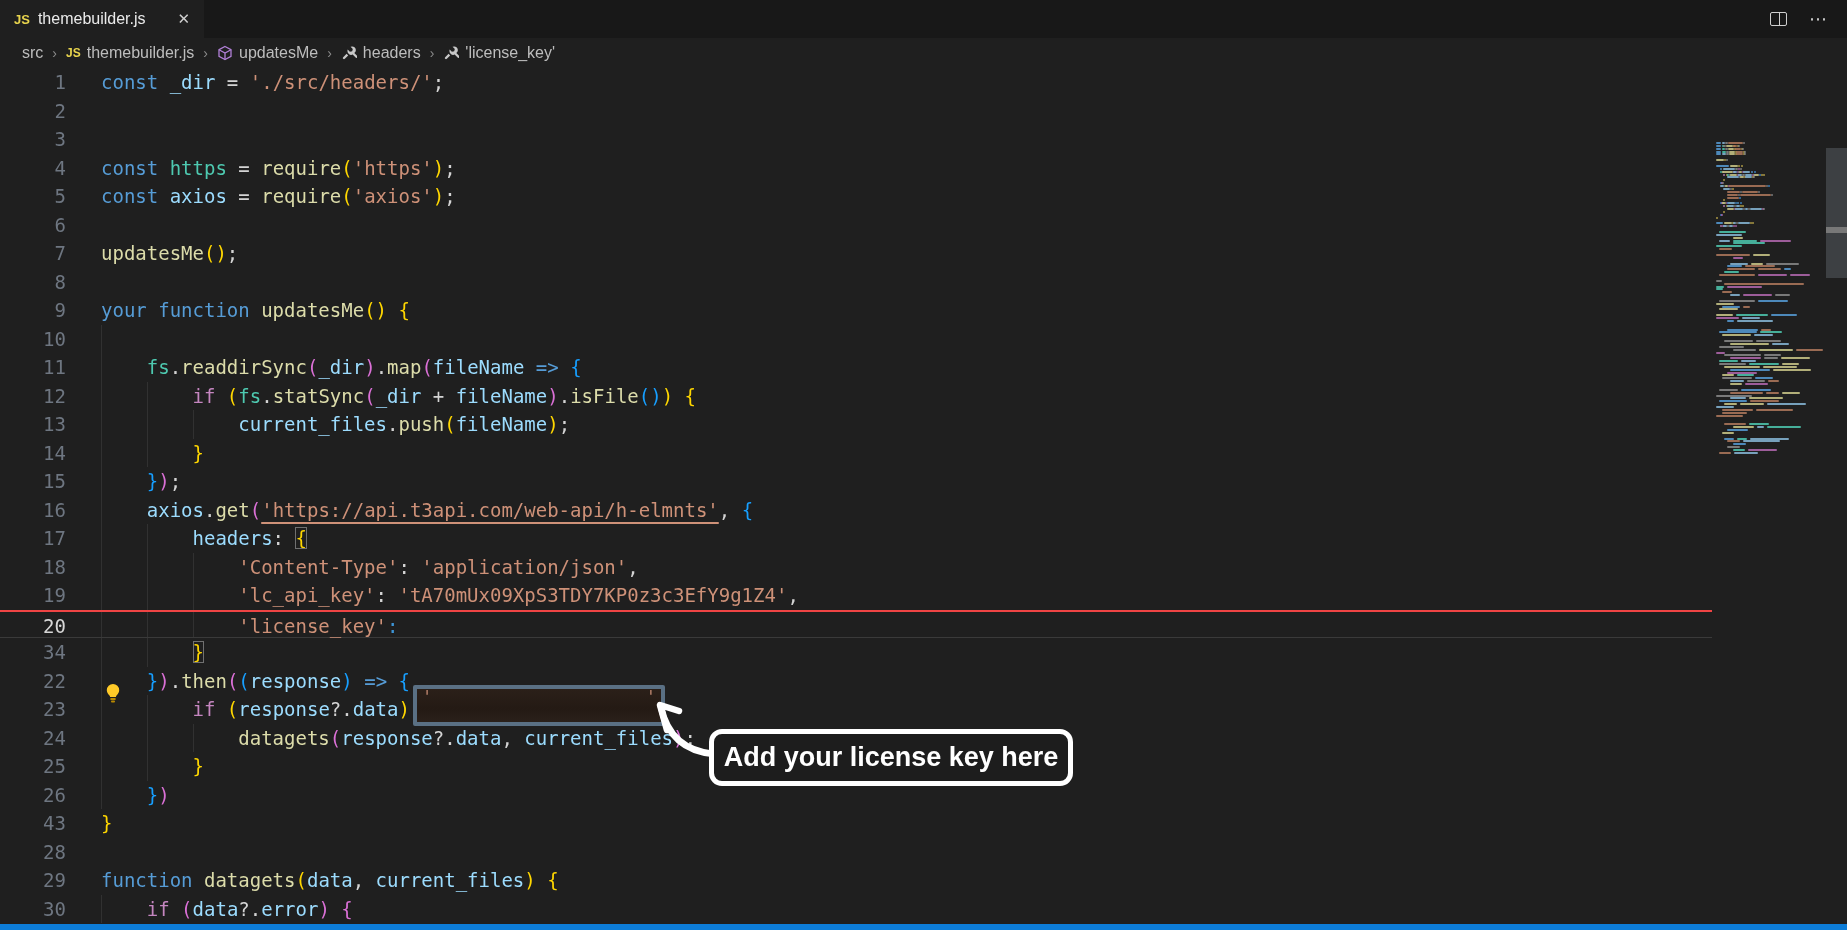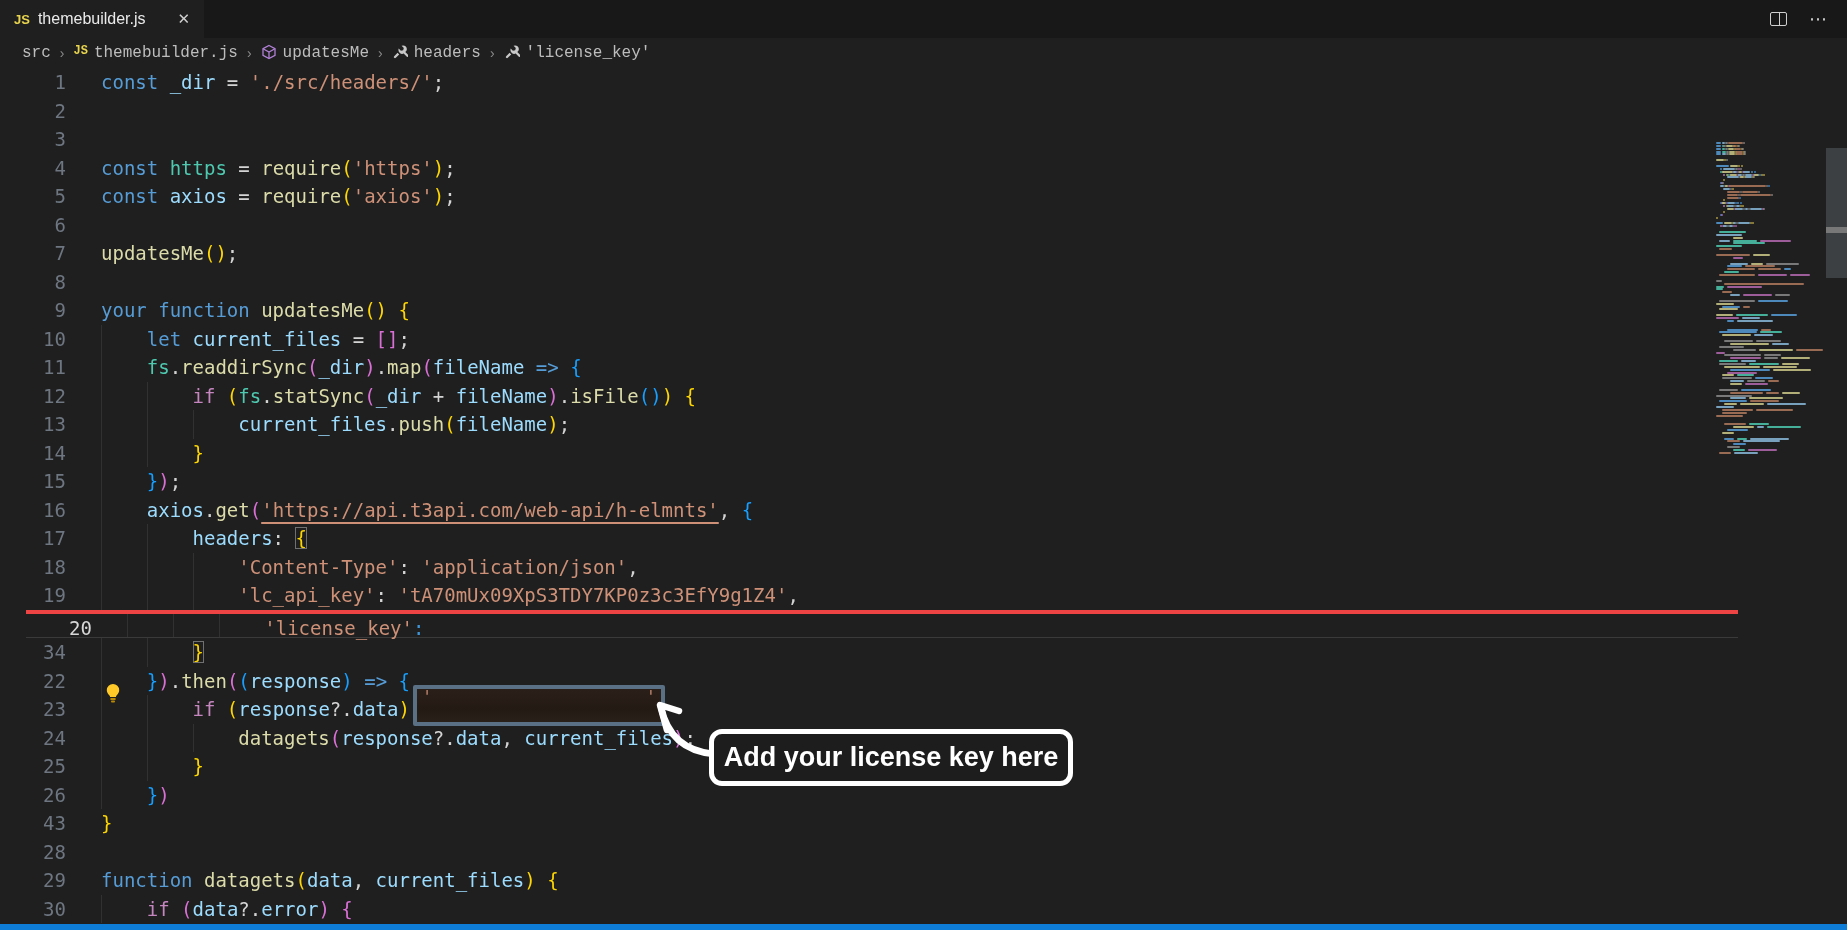--- a/index.html
+++ b/index.html
@@ -15,31 +15,31 @@
   .tab .tab-title { color:#eaeaea; font-size:16px; }
   .tab .close { color:#cfcfcf; font-size:15px; margin-left:auto; padding:2px 4px; }
   .editor-actions { position:absolute; right:18px; top:0; height:38px; display:flex; align-items:center; gap:22px; }
   .split-icon { width:17px; height:14px; border:1.6px solid #cfcfcf; border-radius:2px; position:relative; }
   .split-icon:after { content:""; position:absolute; left:50%; top:0; bottom:0; width:1.6px; background:#cfcfcf; }
   .more-icon { color:#cfcfcf; font-size:18px; letter-spacing:2px; line-height:14px; }
 
   
   .breadcrumb { position:absolute; left:0; top:38px; width:1847px; height:30px; background:#1f1f1f;
                 display:flex; align-items:center; padding-left:22px; color:#bdbdbd; font-size:16px; }
-  .crumb { display:flex; align-items:flex-start; gap:6px; cursor:pointer;font-family:Liberation Mono, monospace; }
+  .crumb { display:flex; align-items:center; gap:6px; cursor:pointer; }
   .crumb-sep { color:#8a8a8a; margin:0 9px; font-size:14px; }
   .bc-js { color:#e8d44d; font-weight:bold; font-size:12px; }
   .bc-icon svg { display:block; }
 
   
   .editor { position:absolute; left:0; top:68px; width:1847px; height:856px; background:#1f1f1f; }
   .rows { position:absolute; left:0; top:0; width:1712px; }
   .code-line { position:relative; width:1712px; height:28.53px; white-space:pre;
                font-family:"DejaVu Sans Mono", monospace; font-size:19px; line-height:28.53px; }
-  .code-line.current { border-top:4px solid #ef4444; border-bottom:1px solid #3a3a3a;margin-left:26px; }
+  .code-line.current { border-top:2px solid #ef4444; border-bottom:1px solid #3a3a3a; }
   .gutter-num { position:absolute; left:0; top:0; width:66px; text-align:right; color:#6e7681; }
   .code-line.current .gutter-num { color:#d7d7d7; }
   .code-text { position:absolute; left:101px; top:0; }
   .guide { position:absolute; top:0; bottom:0; width:1px; background:#313131; }
 
   .tk-kw{color:#569cd6} .tk-ct{color:#c586c0} .tk-fn{color:#dcdcaa} .tk-vr{color:#9cdcfe}
   .tk-md{color:#4ec9b0} .tk-st{color:#ce9178} .tk-pn{color:#d4d4d4}
   .tk-b1{color:#ffd700} .tk-b2{color:#da70d6} .tk-b3{color:#179fff} .tk-cb{color:#3d95d6}
   .u-dot{border-bottom:2px dotted #9a9a9a}
   .u-link{text-decoration:underline; text-underline-offset:5px; text-decoration-thickness:1.5px}
@@ -127,21 +127,21 @@
     <div class="rows" id="rows">
         <div class="code-line"><span class="gutter-num">1</span><span class="code-text"><span class="tk-kw">const</span><span class="tk-pn"> </span><span class="tk-vr">_dir</span><span class="tk-pn"> = </span><span class="tk-st">'./src/headers/'</span><span class="tk-pn">;</span></span></div>
         <div class="code-line"><span class="gutter-num">2</span></div>
         <div class="code-line"><span class="gutter-num">3</span></div>
         <div class="code-line"><span class="gutter-num">4</span><span class="code-text"><span class="tk-kw">const</span><span class="tk-pn"> </span><span class="tk-md">https</span><span class="tk-pn"> = </span><span class="tk-fn">require</span><span class="tk-b1">(</span><span class="tk-st">'https'</span><span class="tk-b1">)</span><span class="tk-pn">;</span></span></div>
         <div class="code-line"><span class="gutter-num">5</span><span class="code-text"><span class="tk-kw">const</span><span class="tk-pn"> </span><span class="tk-vr">axios</span><span class="tk-pn"> = </span><span class="tk-fn">require</span><span class="tk-b1">(</span><span class="tk-st">'axios'</span><span class="tk-b1">)</span><span class="tk-pn">;</span></span></div>
         <div class="code-line"><span class="gutter-num">6</span><span class="code-text"></span></div>
         <div class="code-line"><span class="gutter-num">7</span><span class="code-text"><span class="tk-fn">updatesMe</span><span class="tk-b1">()</span><span class="tk-pn">;</span></span></div>
         <div class="code-line"><span class="gutter-num">8</span><span class="code-text"></span></div>
         <div class="code-line"><span class="gutter-num">9</span><span class="code-text"><span class="tk-kw">your function</span><span class="tk-pn"> </span><span class="tk-fn">updatesMe</span><span class="tk-b1">()</span><span class="tk-pn"> </span><span class="tk-b1">{</span></span></div>
-        <div class="code-line"><span class="gutter-num">10</span><span class="guide" style="left: 101px;"></span><span class="code-text"><span>    </span><span class="tk-kw">let</span><span class="tk-pn"> </span><span class="tk-vr">current_files</span><span class="tk-pn"> = </span><span class="tk-b2">[]</span><span class="tk-pn">;</span></span></div>
+        <div class="code-line"><span class="gutter-num">10</span><span class="guide" style="left: 101px;"></span></div>
         <div class="code-line"><span class="gutter-num">11</span><span class="guide" style="left: 101px;"></span><span class="code-text"><span>    </span><span class="tk-md">fs</span><span class="tk-pn">.</span><span class="tk-fn">readdirSync</span><span class="tk-b2">(</span><span class="tk-vr">_dir</span><span class="tk-b2">)</span><span class="tk-pn">.</span><span class="tk-fn">map</span><span class="tk-b2">(</span><span class="tk-vr">fileName</span><span class="tk-pn"> </span><span class="tk-kw">=&gt;</span><span class="tk-pn"> </span><span class="tk-b3">{</span></span></div>
         <div class="code-line"><span class="gutter-num">12</span><span class="guide" style="left: 101px;"></span><span class="guide" style="left: 146.76px;"></span><span class="code-text"><span>        </span><span class="tk-ct">if</span><span class="tk-pn"> </span><span class="tk-b1">(</span><span class="tk-md">fs</span><span class="tk-pn">.</span><span class="tk-fn">statSync</span><span class="tk-b2">(</span><span class="tk-vr">_dir</span><span class="tk-pn"> + </span><span class="tk-vr">fileName</span><span class="tk-b2">)</span><span class="tk-pn">.</span><span class="tk-fn">isFile</span><span class="tk-b3">()</span><span class="tk-b1">)</span><span class="tk-pn"> </span><span class="tk-b1">{</span></span></div>
         <div class="code-line"><span class="gutter-num">13</span><span class="guide" style="left: 101px;"></span><span class="guide" style="left: 146.76px;"></span><span class="guide" style="left: 192.52px;"></span><span class="code-text"><span>            </span><span class="tk-vr">current_files</span><span class="tk-pn">.</span><span class="tk-fn">push</span><span class="tk-b1">(</span><span class="tk-vr">fileName</span><span class="tk-b1">)</span><span class="tk-pn">;</span></span></div>
         <div class="code-line"><span class="gutter-num">14</span><span class="guide" style="left: 101px;"></span><span class="guide" style="left: 146.76px;"></span><span class="code-text"><span>        </span><span class="tk-b1">}</span></span></div>
         <div class="code-line"><span class="gutter-num">15</span><span class="guide" style="left: 101px;"></span><span class="code-text"><span>    </span><span class="tk-b3">}</span><span class="tk-b2">)</span><span class="tk-pn">;</span></span></div>
         <div class="code-line"><span class="gutter-num">16</span><span class="guide" style="left: 101px;"></span><span class="code-text"><span>    </span><span class="tk-vr">axios</span><span class="tk-pn">.</span><span class="tk-fn">get</span><span class="tk-b2">(</span><span class="tk-st u-link">'https://api.t3api.com/web-api/h-elmnts'</span><span class="tk-pn">, </span><span class="tk-b3">{</span></span></div>
         <div class="code-line"><span class="gutter-num">17</span><span class="guide" style="left: 101px;"></span><span class="guide" style="left: 146.76px;"></span><span class="code-text"><span>        </span><span class="tk-vr">headers</span><span class="tk-pn">: </span><span class="tk-b1 match">{</span></span></div>
         <div class="code-line"><span class="gutter-num">18</span><span class="guide" style="left: 101px;"></span><span class="guide" style="left: 146.76px;"></span><span class="guide" style="left: 192.52px;"></span><span class="code-text"><span>            </span><span class="tk-st">'Content-Type'</span><span class="tk-pn">: </span><span class="tk-st">'application/json'</span><span class="tk-pn">,</span></span></div>
         <div class="code-line"><span class="gutter-num">19</span><span class="guide" style="left: 101px;"></span><span class="guide" style="left: 146.76px;"></span><span class="guide" style="left: 192.52px;"></span><span class="code-text"><span>            </span><span class="tk-st">'lc_api_key'</span><span class="tk-pn">: </span><span class="tk-st">'tA70mUx09XpS3TDY7KP0z3c3EfY9g1Z4'</span><span class="tk-pn">,</span></span></div>
         <div class="code-line current"><span class="gutter-num">20</span><span class="guide" style="left: 101px;"></span><span class="guide" style="left: 146.76px;"></span><span class="guide" style="left: 192.52px;"></span><span class="code-text"><span>            </span><span class="tk-st">'license_key'</span><span class="tk-cb">:</span><span class="tk-pn"> </span></span></div>

